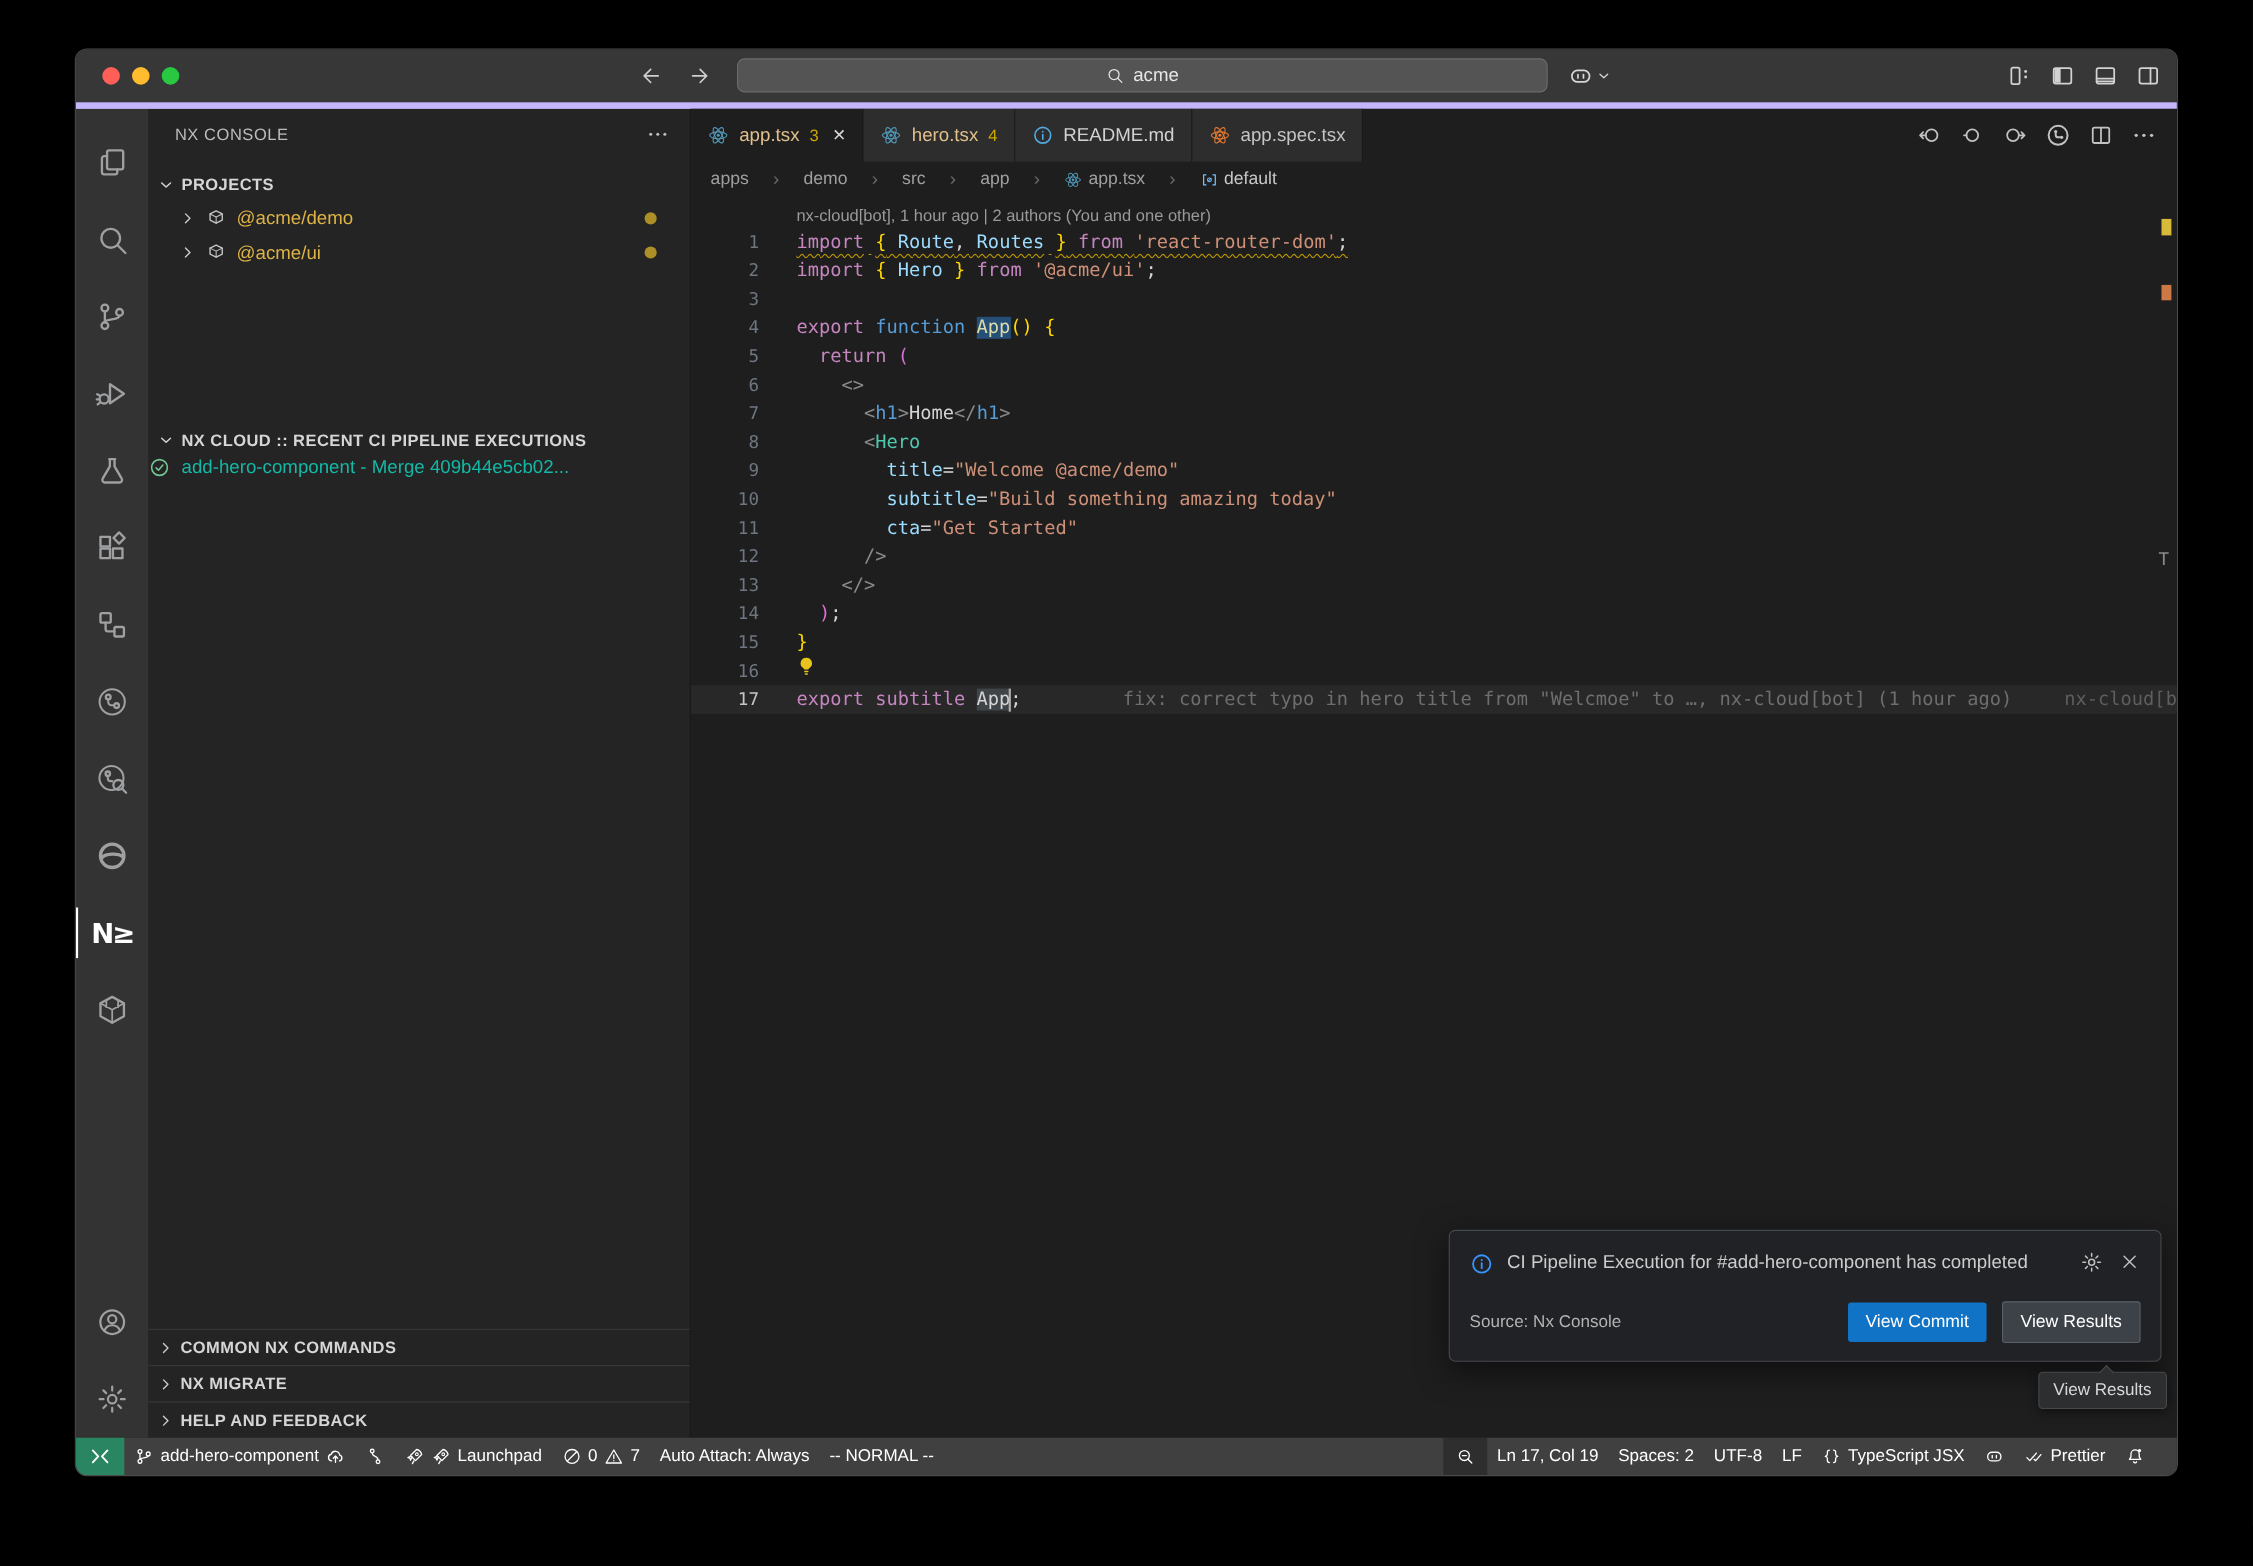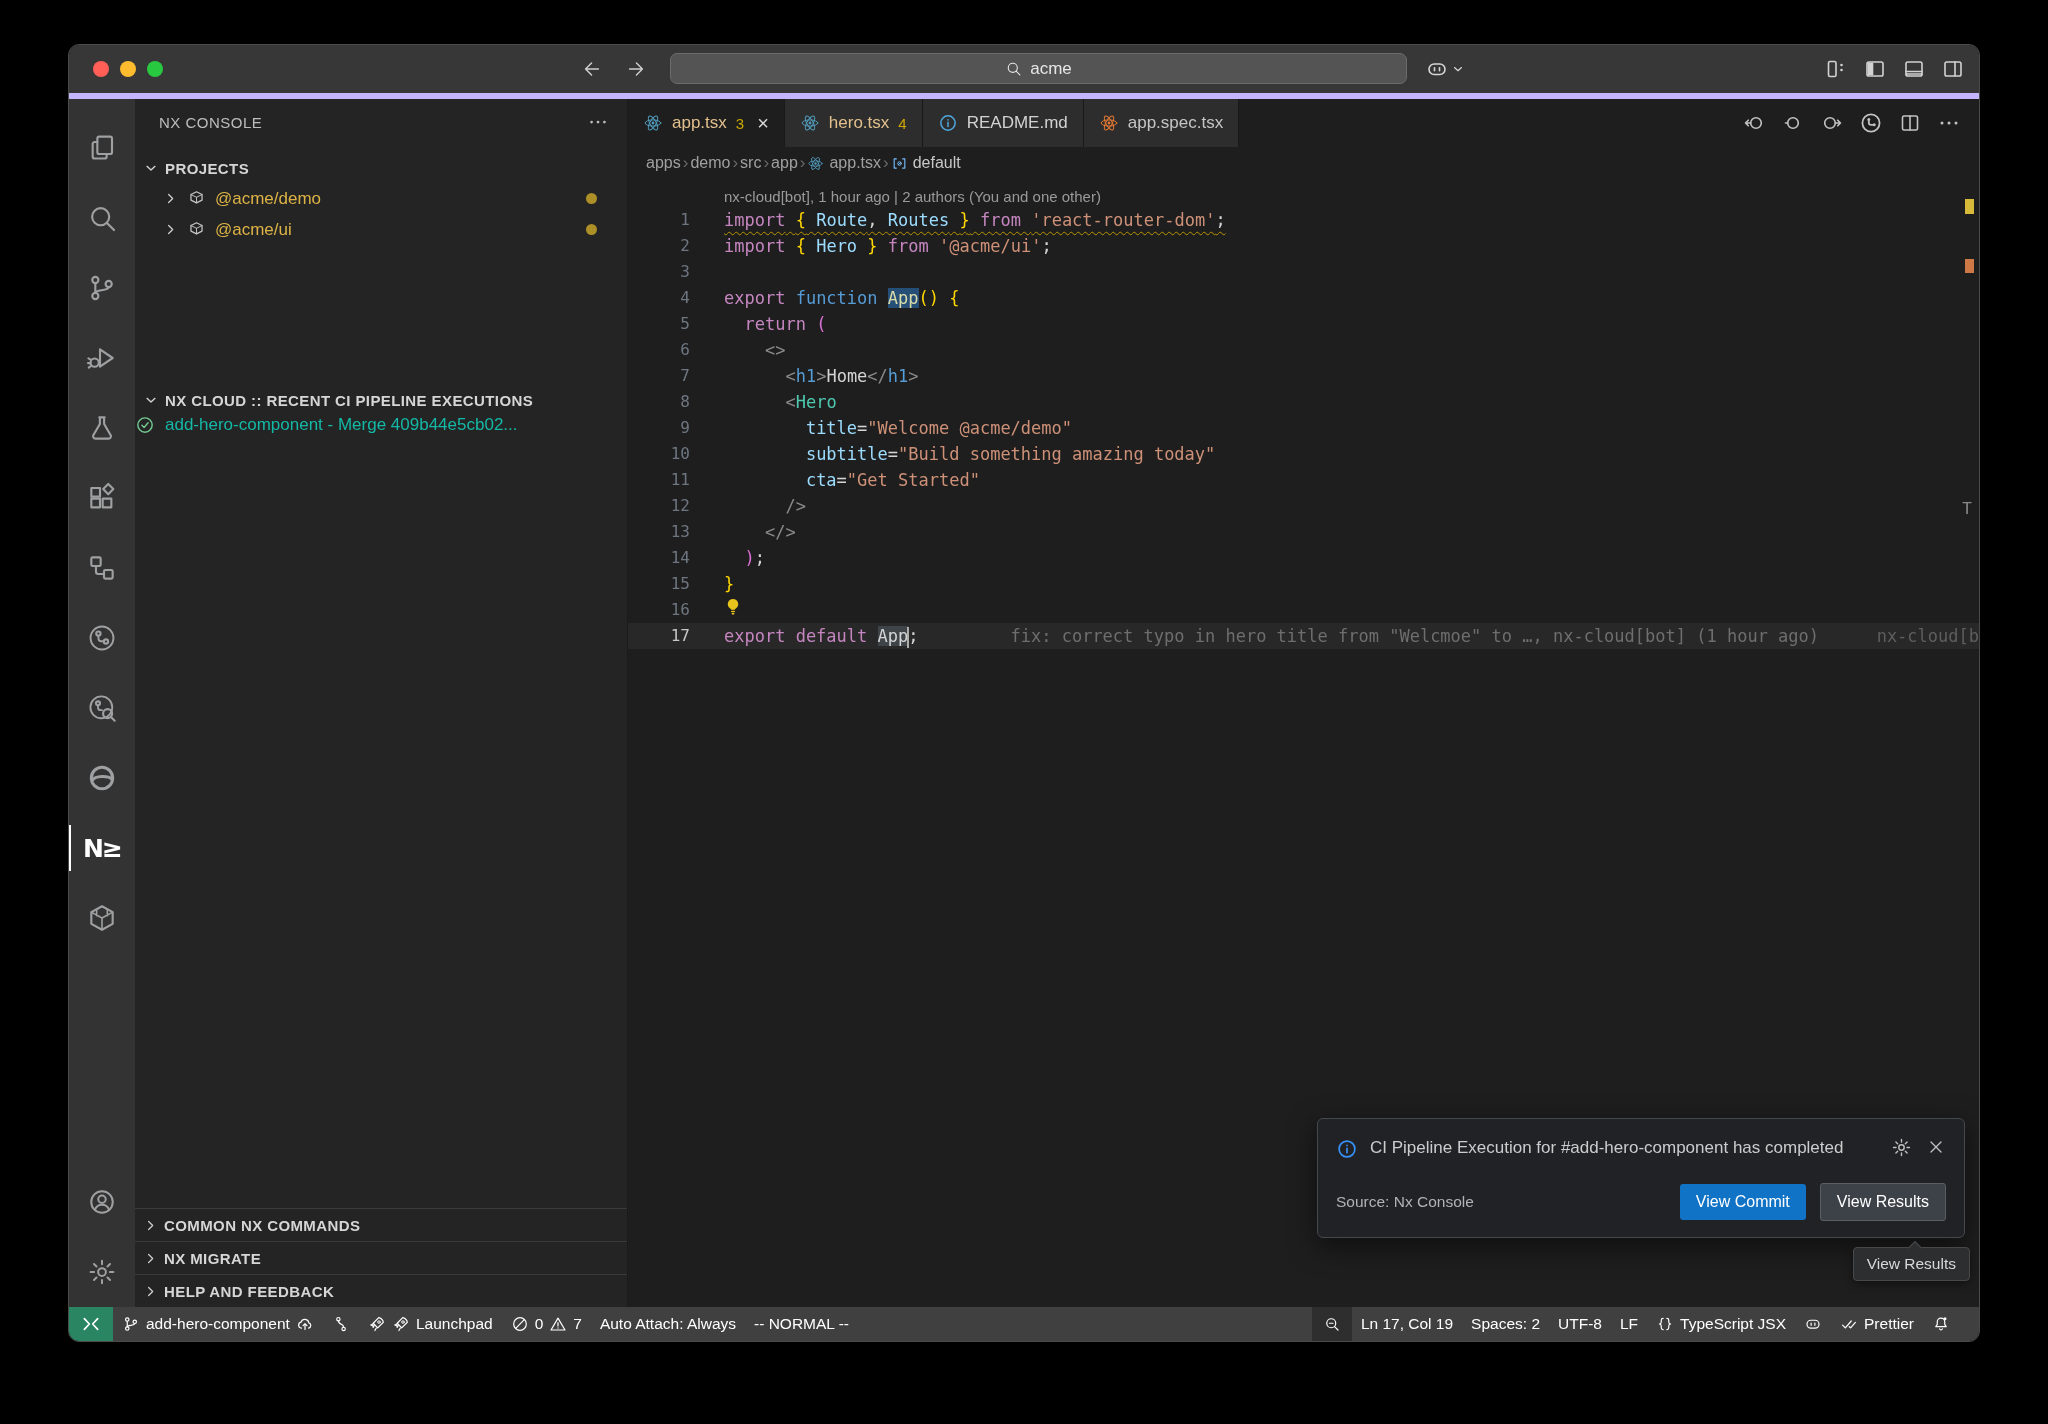--- a/index.html
+++ b/index.html
@@ -34,21 +34,21 @@
   .sb-bottom .sec-header{height:32px;border-top:1px solid #3a3a3a;}
   
   .editor{flex:1 1 auto;display:flex;flex-direction:column;min-width:0;background:#1e1e1e;position:relative;}
   .tabbar{height:48px;background:#1e1e1e;display:flex;align-items:stretch;flex:0 0 auto;}
   .tab{display:flex;align-items:center;gap:9px;padding:0 15px;font-size:17px;background:#2d2d2d;border-right:1px solid #191919;cursor:pointer;}
   .tab.active{background:#1e1e1e;}
   .tab .badge{font-size:15px;}
   .tab .close{color:#d8d8d8;margin-left:4px;}
   .tab-fill{flex:1;}
   .tab-actions{display:flex;align-items:center;gap:15px;padding-right:18px;color:#c2c2c2;}
-  .breadcrumbs{height:32px;display:flex;align-items:center;gap:2px;padding-left:18px;font-size:16px;color:#a0a0a0;flex:0 0 auto;}
+  .breadcrumbs{height:32px;display:flex;align-items:center;gap:22px;padding-left:18px;font-size:16px;color:#a0a0a0;flex:0 0 auto;}
   .breadcrumbs .sep{color:#6a6a6a;font-size:17px;}
   .bc-item{display:flex;align-items:center;gap:5px;cursor:pointer;}
   .bc-item:last-child{color:#c8c8c8;}
   .viewport{position:relative;flex:1;overflow:hidden;font-family:"DejaVu Sans Mono",monospace;}
   .blame-head{height:28px;display:flex;align-items:flex-end;padding-left:96px;color:#9a9a9a;font-size:15px;font-family:"Liberation Sans",sans-serif;box-sizing:border-box;padding-bottom:2px;}
   .code-line{height:26px;display:flex;align-items:center;position:relative;font-size:17px;line-height:26px;}
   .code-line.current{background:#282828;}
   .ln{width:62px;text-align:right;color:#6e7681;flex:0 0 auto;font-size:16px;}
   .current .ln{color:#c6c6c6;}
   .lc{white-space:pre;padding-left:34px;}
@@ -574,21 +574,21 @@
             <div class="code-line">
               <span class="ln">16</span>
               <span class="lc"><span class="bulb" style="width: 22px; height: 22px; display: inline-block;"><svg viewBox="0 0 24 24" width="100%" height="100%">
                     <path fill="#e8c31c" d="M12 3.2a5.6 5.6 0 0 1 3.1 10.3c-.6.4-1 .9-1 1.5h-4.2c0-.6-.4-1.1-1-1.5A5.6 5.6 0 0 1 12 3.2z"></path>
                     <rect x="9.9" y="16" width="4.2" height="1.7" rx=".5" fill="#e8c31c"></rect>
                     <rect x="10.5" y="18.6" width="3" height="1.5" rx=".5" fill="#e8c31c"></rect>
                   </svg></span></span>
             </div>
             <div class="code-line current">
               <span class="ln">17</span>
-              <span class="lc"><span style="color: rgb(197, 134, 192);">export default </span><span style="color: rgb(212, 212, 212); background: rgb(63, 68, 73);">App</span><span class="caret"></span><span style="color: rgb(212, 212, 212);">;</span></span>
+              <span class="lc"><span style="color: rgb(197, 134, 192);">export subtitle </span><span style="color: rgb(212, 212, 212); background: rgb(63, 68, 73);">App</span><span class="caret"></span><span style="color: rgb(212, 212, 212);">;</span></span>
               <span class="blame">fix: correct typo in hero title from "Welcmoe" to …, nx-cloud[bot] (1 hour ago)</span>
               <span class="rtext">nx-cloud[b</span>
             </div>
           </div>
         <div id="ruler">
             <div class="ruler-mark" style="top: 20px; height: 15px; background: rgb(215, 186, 58);"></div>
             <div class="ruler-mark" style="top: 80px; height: 14px; background: rgb(206, 120, 69);"></div>
             <span class="ovl-letter" style="top: 320px;">T</span>
           </div>
       </div>

